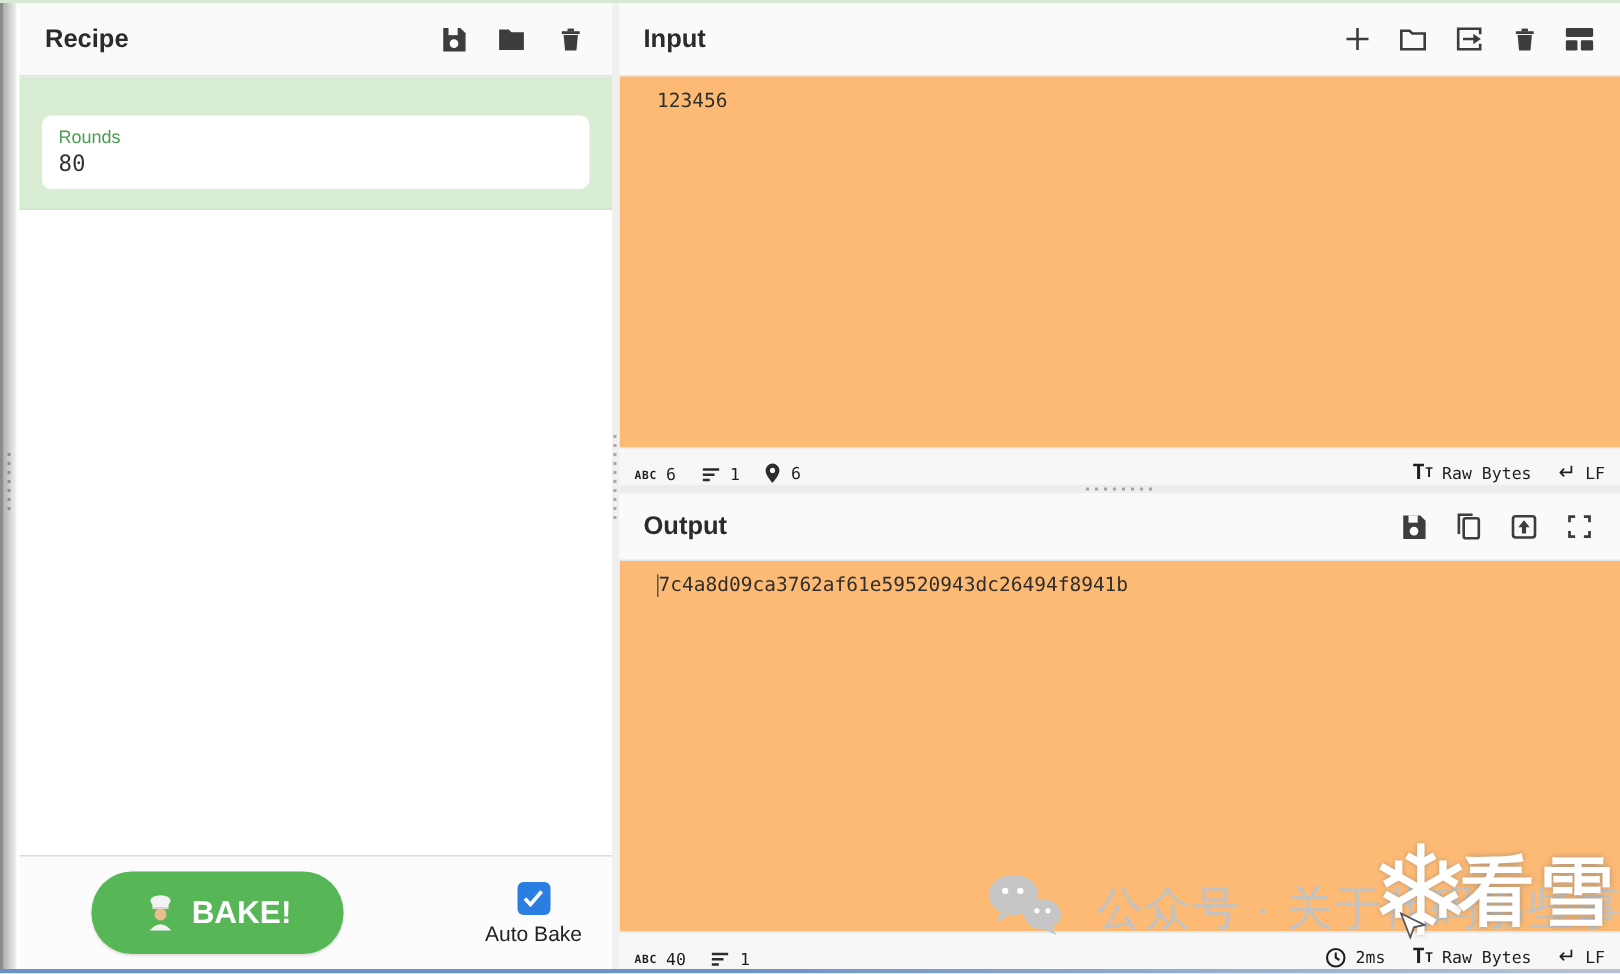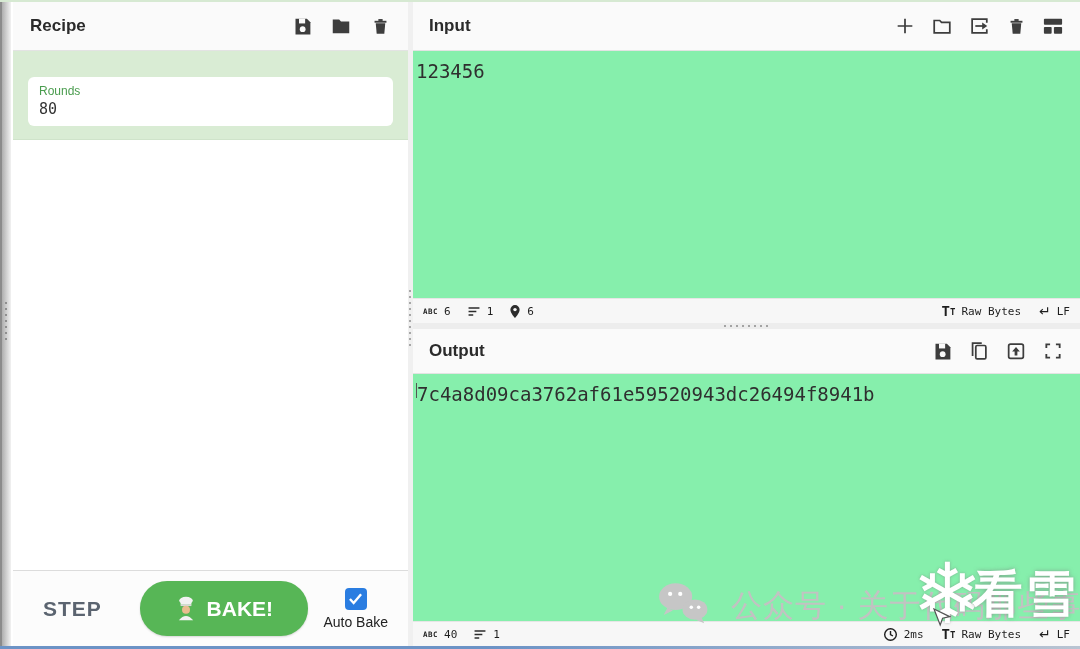--- a/index.html
+++ b/index.html
@@ -65,26 +65,26 @@
 
   .io-pane { display:flex; flex-direction:column; background:#fff; min-height:0; }
   .input-pane { flex:0 0 321px; }
   .output-pane { flex:1 1 auto; }
 
   .io-header { height:49px; flex:0 0 49px; background:#fafafa; border-bottom:1px solid #e3e3e3;
     display:flex; align-items:center; padding:0 16px; }
   .output-pane .io-header { height:45px; flex-basis:45px;text-align:center; }
   .io-header .header-icons { gap:15px; }
 
-  .io-content { flex:1 1 auto; background:#86efac; font-family:"DejaVu Sans Mono", monospace;
-    font-size:19px; color:#2f2f2f; padding:9px 3px; white-space:pre-wrap; overflow:hidden; cursor:text; }
+  .io-content { flex:1 1 auto; background:#fdba74; font-family:"DejaVu Sans Mono", monospace;
+    font-size:13px; color:#2f2f2f; padding:9px 25px; white-space:pre-wrap; overflow:hidden; cursor:text; }
   .caret { display:inline-block; width:0; border-left:1px solid #555; height:15px; vertical-align:text-top; }
 
   .status-bar { flex:0 0 25px; height:25px; background:#f7f7f7; border-top:1px solid #e6e6e6;
-    display:flex; align-items:center; padding:0 10px;
+    display:flex; align-items:flex-end; padding:0 10px;
     font-family:"DejaVu Sans Mono", monospace; font-size:11px; color:#1e1e1e; }
   .sb-item { display:flex; align-items:center; gap:6px; margin-right:16px; }
   .sb-right { margin-left:auto; display:flex; align-items:center; }
   .sb-right .sb-item { margin-right:0; margin-left:18px; cursor:pointer; }
   .abc-badge { font-size:7.5px; font-weight:bold; letter-spacing:0.5px; color:#1e1e1e; }
   .tr-icon { font-weight:bold; color:#1e1e1e; display:flex; align-items:flex-end; }
   .tr-big { font-size:14px; line-height:12px; }
   .tr-small { font-size:9px; line-height:10px; }
   .eol-arrow { font-size:14px; font-family:"DejaVu Sans", sans-serif; }
 
@@ -144,21 +144,20 @@
   <div class="op-block">
     <div class="op-arg">
       <div class="arg-label">Rounds</div>
       <div class="arg-value">80</div>
     </div>
   </div>
 
   <div class="recipe-body"></div>
 
   <div class="controls-bar">
-    <button class="step-btn">STEP</button>
     <button class="bake-btn">
       <span class="hicon">
         <svg width="27" height="31" viewBox="0 0 26 30">
           <ellipse cx="13" cy="5.6" rx="8" ry="4.4" fill="#f2f2f2"></ellipse>
           <rect x="6.6" y="5.5" width="12.8" height="5" fill="#f2f2f2"></rect>
           <rect x="6.6" y="10.5" width="12.8" height="1.6" fill="#d9d9d9"></rect>
           <circle cx="13" cy="16.4" r="4.7" fill="#e9bd8f"></circle>
           <path d="M4.5 29 q8.5,-10 17,0 z" fill="#f2f2f2"></path>
         </svg>
       </span>

